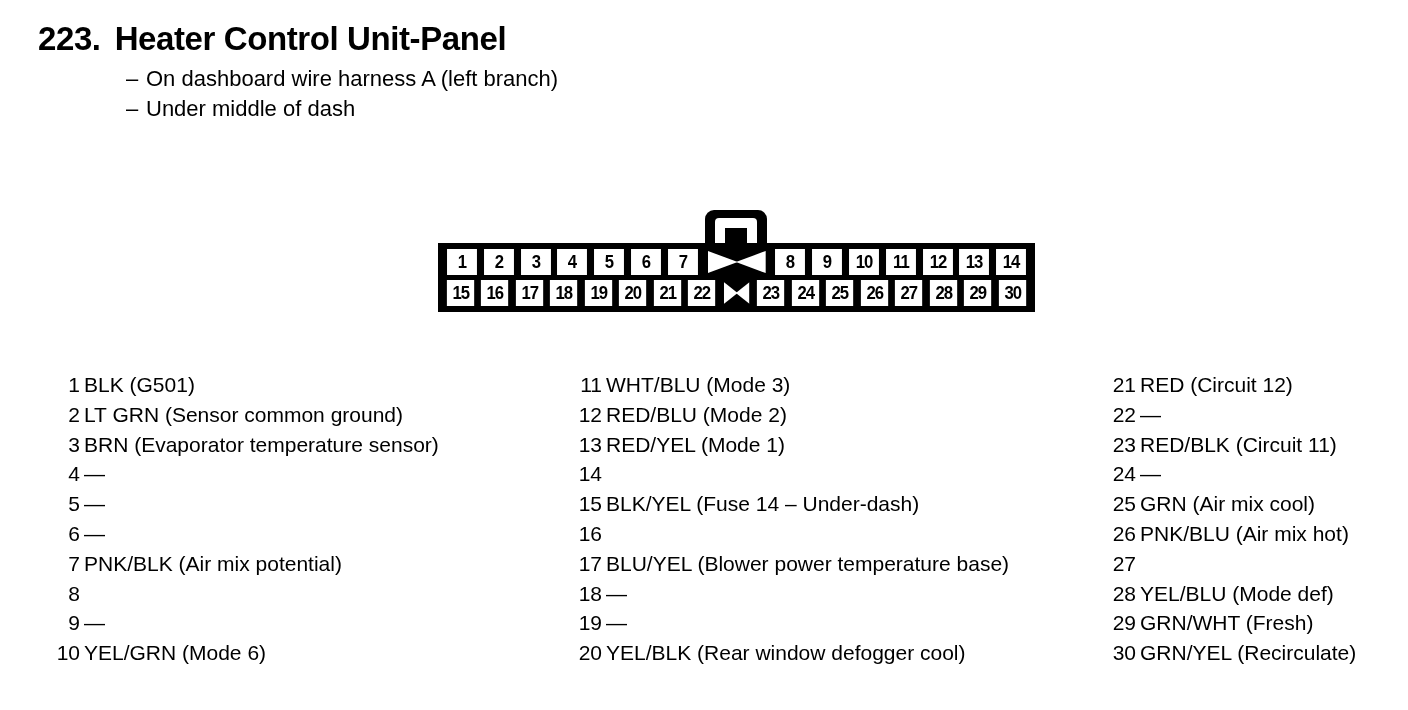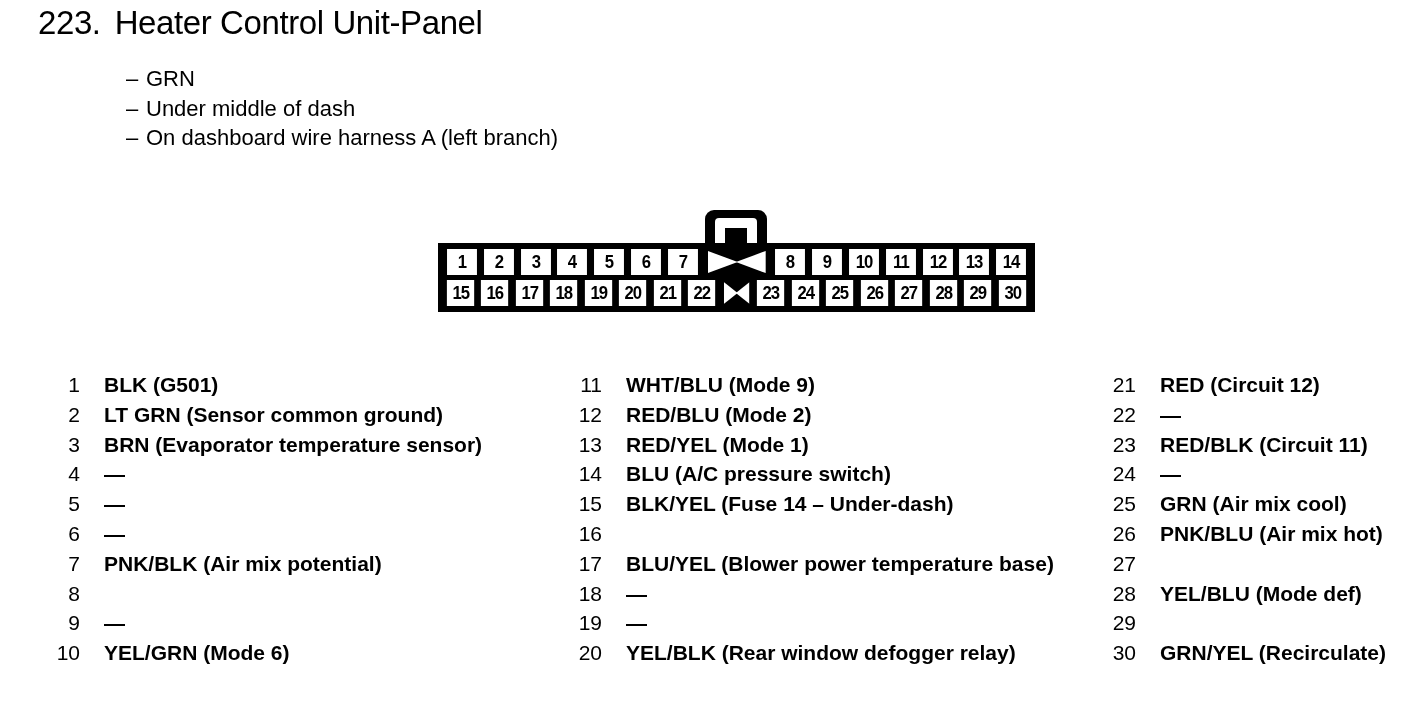--- a/index.html
+++ b/index.html
@@ -13,23 +13,23 @@
     position: relative;
     font-family: "Liberation Sans", sans-serif;
     color: #000000;
     overflow: hidden;
   }
 
   
   #heading {
     position: absolute;
     left: 38px;
-    top: 4px;
+    top: 20px;
     font-size: 33px;
-    font-weight: normal;
+    font-weight: bold;
     letter-spacing: -0.4px;
     white-space: nowrap;
   }
   #heading .num { margin-right: 14px; }
 
   
   #bullets {
     position: absolute;
     left: 126px;
     top: 64px;
@@ -141,35 +141,33 @@
   .legend-row {
     display: flex;
     white-space: nowrap;
   }
   .legend-row .pin-no {
     width: 30px;
     text-align: right;
     flex: 0 0 30px;
   }
   .legend-row .pin-desc {
-    margin-left: 24px;
-    font-weight: bold;
+    margin-left: 4px;
   }
 </style>
 </head>
 <body>
 
 <div id="heading">
   <span class="num">223.</span><span class="txt">Heater Control Unit-Panel</span>
 </div>
 
 <div id="bullets">
-    <div class="row"><span class="dash">–</span><span>GRN</span></div>
+    <div class="row"><span class="dash">–</span><span>On dashboard wire harness A (left branch)</span></div>
     <div class="row"><span class="dash">–</span><span>Under middle of dash</span></div>
-    <div class="row"><span class="dash">–</span><span>On dashboard wire harness A (left branch)</span></div>
   </div>
 
 <div id="connector">
   <div id="latch">
     <div id="latch-notch"></div>
     <div id="latch-stem"></div>
   </div>
   <div id="body">
     <div class="pin-row top" id="pin-row-top">
         <div class="pin">1</div>
@@ -253,33 +251,32 @@
       <span class="pin-desc">—</span>
     </div>
     <div class="legend-row">
       <span class="pin-no">10</span>
       <span class="pin-desc">YEL/GRN (Mode 6)</span>
     </div>
   </div>
 <div class="legend-col" id="legend-col-2">
     <div class="legend-row">
       <span class="pin-no">11</span>
-      <span class="pin-desc">WHT/BLU (Mode 9)</span>
+      <span class="pin-desc">WHT/BLU (Mode 3)</span>
     </div>
     <div class="legend-row">
       <span class="pin-no">12</span>
       <span class="pin-desc">RED/BLU (Mode 2)</span>
     </div>
     <div class="legend-row">
       <span class="pin-no">13</span>
       <span class="pin-desc">RED/YEL (Mode 1)</span>
     </div>
     <div class="legend-row">
       <span class="pin-no">14</span>
-      <span class="pin-desc">BLU (A/C pressure switch)</span>
     </div>
     <div class="legend-row">
       <span class="pin-no">15</span>
       <span class="pin-desc">BLK/YEL (Fuse 14 – Under-dash)</span>
     </div>
     <div class="legend-row">
       <span class="pin-no">16</span>
     </div>
     <div class="legend-row">
       <span class="pin-no">17</span>
@@ -288,21 +285,21 @@
     <div class="legend-row">
       <span class="pin-no">18</span>
       <span class="pin-desc">—</span>
     </div>
     <div class="legend-row">
       <span class="pin-no">19</span>
       <span class="pin-desc">—</span>
     </div>
     <div class="legend-row">
       <span class="pin-no">20</span>
-      <span class="pin-desc">YEL/BLK (Rear window defogger relay)</span>
+      <span class="pin-desc">YEL/BLK (Rear window defogger cool)</span>
     </div>
   </div>
 <div class="legend-col" id="legend-col-3">
     <div class="legend-row">
       <span class="pin-no">21</span>
       <span class="pin-desc">RED (Circuit 12)</span>
     </div>
     <div class="legend-row">
       <span class="pin-no">22</span>
       <span class="pin-desc">—</span>
@@ -325,18 +322,19 @@
     </div>
     <div class="legend-row">
       <span class="pin-no">27</span>
     </div>
     <div class="legend-row">
       <span class="pin-no">28</span>
       <span class="pin-desc">YEL/BLU (Mode def)</span>
     </div>
     <div class="legend-row">
       <span class="pin-no">29</span>
+      <span class="pin-desc">GRN/WHT (Fresh)</span>
     </div>
     <div class="legend-row">
       <span class="pin-no">30</span>
       <span class="pin-desc">GRN/YEL (Recirculate)</span>
     </div>
   </div>
 
 </body></html>

